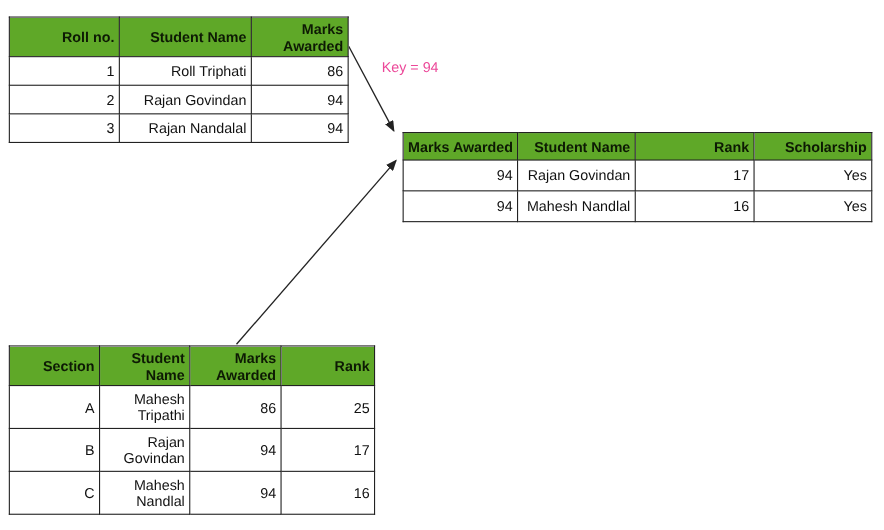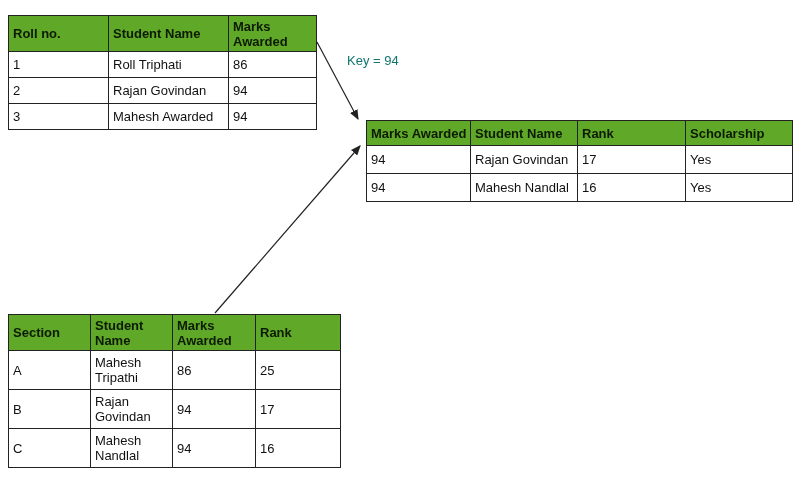--- a/index.html
+++ b/index.html
@@ -18,21 +18,21 @@
     overflow: hidden;
   }
   table.tbl {
     position: absolute;
     border-collapse: collapse;
     table-layout: fixed;
     background: #fff;
   }
   .tbl th, .tbl td {
     border: 1px solid var(--border, #222);
-    text-align: left;
+    text-align: right;
     vertical-align: middle;
     font-size: 13px;
     line-height: 15px;
     padding: 2px 4px;
     color: #111;
     overflow: hidden;
   }
   .tbl th {
     background: var(--header-green, #5fa828);
     font-weight: bold;
@@ -50,21 +50,21 @@
   #t-sections { left: 8px; top: 314px; width: 332px; border-radius: 16px; }
   #t-sections th { height: 36px; }
   #t-sections td { height: 39px; }
 
   .key-label {
     position: absolute;
     left: 347px;
     top: 53px;
     font-size: 13px;
     line-height: 16px;
-    color: #0f766e;
+    color: #ec4899;
     white-space: nowrap;
   }
   svg.arrows {
     position: absolute;
     left: 0; top: 0;
     width: 804px; height: 482px;
     pointer-events: none;
   }
 </style>
 </head>
@@ -101,21 +101,21 @@
         <td>Roll Triphati</td>
         <td>86</td>
       </tr>
       <tr>
         <td>2</td>
         <td>Rajan Govindan</td>
         <td>94</td>
       </tr>
       <tr>
         <td>3</td>
-        <td>Mahesh Awarded</td>
+        <td>Rajan Nandalal</td>
         <td>94</td>
       </tr>
     </tbody>
   </table>
 
   <div class="key-label">Key = 94</div>
 
   <table class="tbl" id="t-result">
     <colgroup>
         <col style="width:104px">

